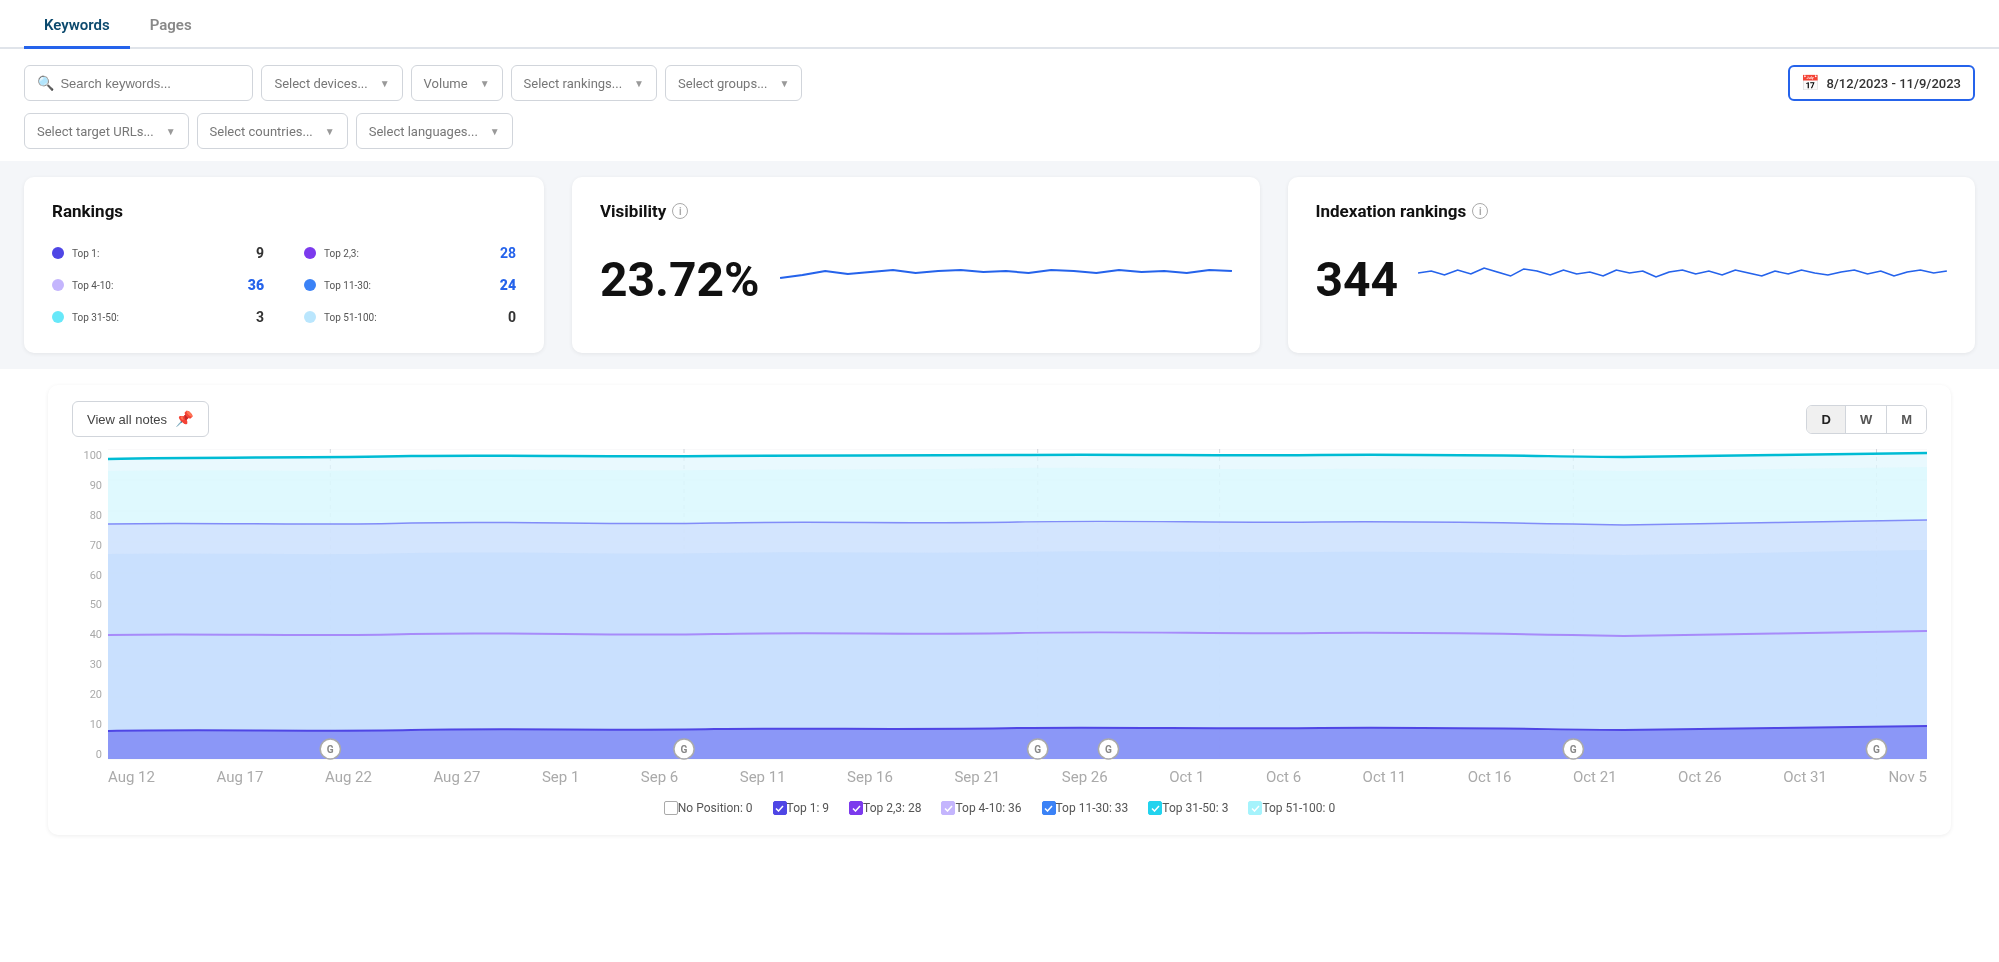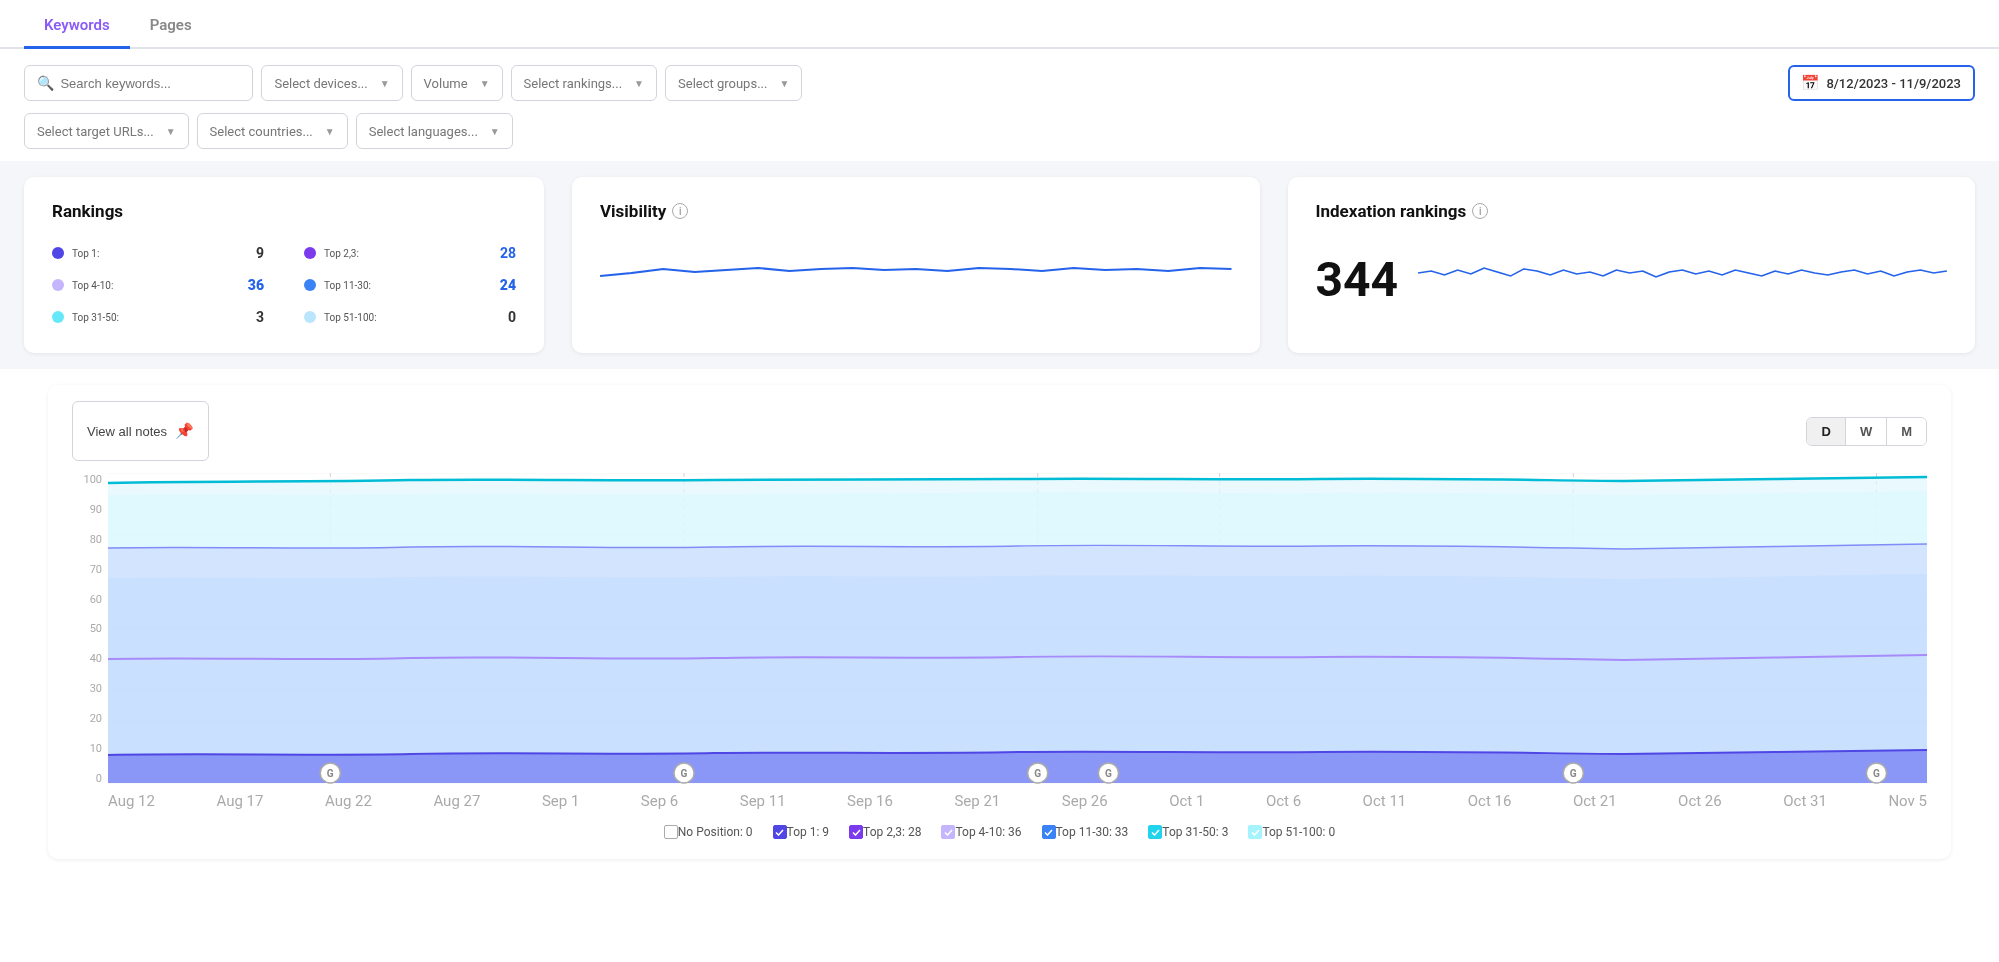--- a/index.html
+++ b/index.html
@@ -2,21 +2,21 @@
 <html><head>
   <meta charset="utf-8">
   <style>
     * { box-sizing: border-box; margin: 0; padding: 0; }
     body { font-family: -apple-system, BlinkMacSystemFont, 'Segoe UI', Roboto, sans-serif; background: #f4f6f9; color: #333; font-size: 13px; }
     .app { background: #fff; min-height: 962px; max-width: 1999px; margin: 0 auto; padding: 0; }
 
     
     .tabs { display: flex; border-bottom: 2px solid #e0e4ea; padding: 0 24px; background: #fff; }
     .tab { padding: 16px 20px 12px; font-size: 15px; font-weight: 600; cursor: pointer; color: #888; border-bottom: 3px solid transparent; margin-bottom: -2px; text-decoration: none; }
-    .tab.active { color: #8b5cf6; border-bottom-color: #2563eb; text-align: right; }
+    .tab.active { color: #0c4a6e; border-bottom-color: #2563eb; text-align: right; }
 
     
     .filters { display: flex; flex-wrap: wrap; gap: 8px; padding: 16px 24px 12px; background: #fff; align-items: center; }
     .filter-input { display: flex; align-items: center; border: 1px solid #d1d5db; border-radius: 6px; padding: 6px 12px; background: #fff; gap: 6px; height: 36px; }
     .filter-input input { border: none; outline: none; font-size: 13px; color: #555; background: transparent; width: 180px; }
     .filter-select { display: flex; align-items: center; border: 1px solid #d1d5db; border-radius: 6px; padding: 6px 12px; background: #fff; gap: 6px; height: 36px; cursor: pointer; color: #777; font-size: 13px; white-space: nowrap; }
     .filter-select .arrow { margin-left: 6px; color: #999; font-size: 10px; }
     .filter-date { display: flex; align-items: center; border: 2px solid #2563eb; border-radius: 6px; padding: 6px 12px; background: #fff; gap: 6px; height: 36px; cursor: pointer; color: #333; font-size: 13px; font-weight: 500; margin-left: auto; }
     .filter-date .cal-icon { color: #2563eb; font-size: 15px; }
 
@@ -37,21 +37,21 @@
     .rank-value { margin-left: auto; font-weight: 700; color: #2563eb; font-size: 14px; }
     .rank-value.black { color: #333; }
 
     .big-number { font-size: 48px; font-weight: 700; color: #111; margin-top: 10px; }
     .card-inner { display: flex; align-items: center; gap: 20px; }
     .sparkline { flex: 1; }
 
     
     .chart-section { background: #fff; padding: 16px 24px; margin: 0 24px 0; border-radius: 10px; box-shadow: 0 1px 4px rgba(0,0,0,0.07); }
     .chart-toolbar { display: flex; align-items: center; justify-content: space-between; margin-bottom: 12px; }
-    .view-notes-btn { display: flex; align-items: center; gap: 8px; border: 1.5px solid #d1d5db; border-radius: 6px; padding: 20px 14px; background: #fff; font-size: 13px; font-weight: 500; color: #444; cursor: pointer; }
+    .view-notes-btn { display: flex; align-items: center; gap: 8px; border: 1.5px solid #d1d5db; border-radius: 6px; padding: 8px 14px; background: #fff; font-size: 13px; font-weight: 500; color: #444; cursor: pointer; }
     .period-btns { display: flex; border: 1px solid #d1d5db; border-radius: 6px; overflow: hidden; }
     .period-btn { padding: 6px 14px; font-size: 13px; font-weight: 600; background: #fff; color: #555; cursor: pointer; border: none; border-right: 1px solid #d1d5db; }
     .period-btn:last-child { border-right: none; }
     .period-btn.active { background: #f0f0f0; color: #222; }
 
     .chart-legend { display: flex; align-items: center; justify-content: center; gap: 20px; padding: 12px 0 4px; flex-wrap: wrap; }
     .legend-item { display: flex; align-items: center; font-size: 12px; color: #555; }
     .y-label { font-size: 11px; color: #aaa; width: 30px; text-align: right; }
     .x-label { font-size: 15px; color: #aaa; }
 
@@ -148,20 +148,21 @@
         </div>
       </div>
     </div>
 
     <div class="card card-visibility">
       <div class="card-title">
         <span>Visibility</span>
         <span class="info-icon">i</span>
       </div>
       <div class="card-inner">
+        <div class="big-number">23.72%</div>
         <div class="sparkline">
           <svg width="100%" height="60" viewBox="0 0 300 60" preserveAspectRatio="none">
             <polyline fill="none" stroke="#2563eb" stroke-width="2" points="0,35 15,32 30,28 45,31 60,29 75,27 90,30 105,28 120,27 135,29 150,28 165,30 180,27 195,28 210,30 225,27 240,29 255,28 270,30 285,27 300,28"></polyline>
           </svg>
         </div>
       </div>
     </div>
 
     <div class="card card-indexation">
       <div class="card-title">

